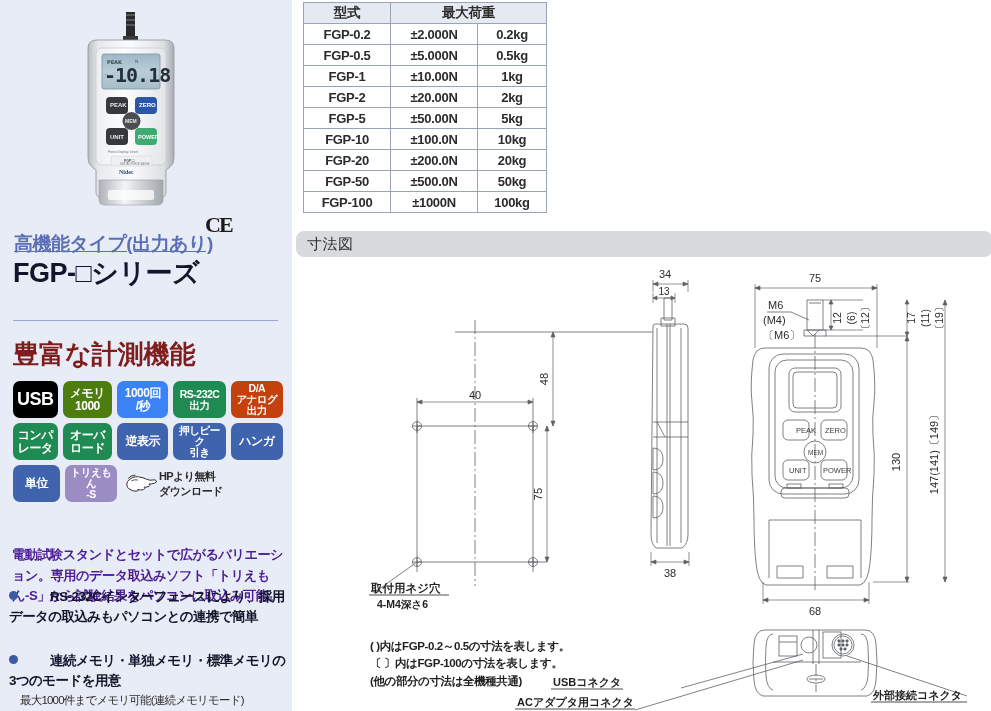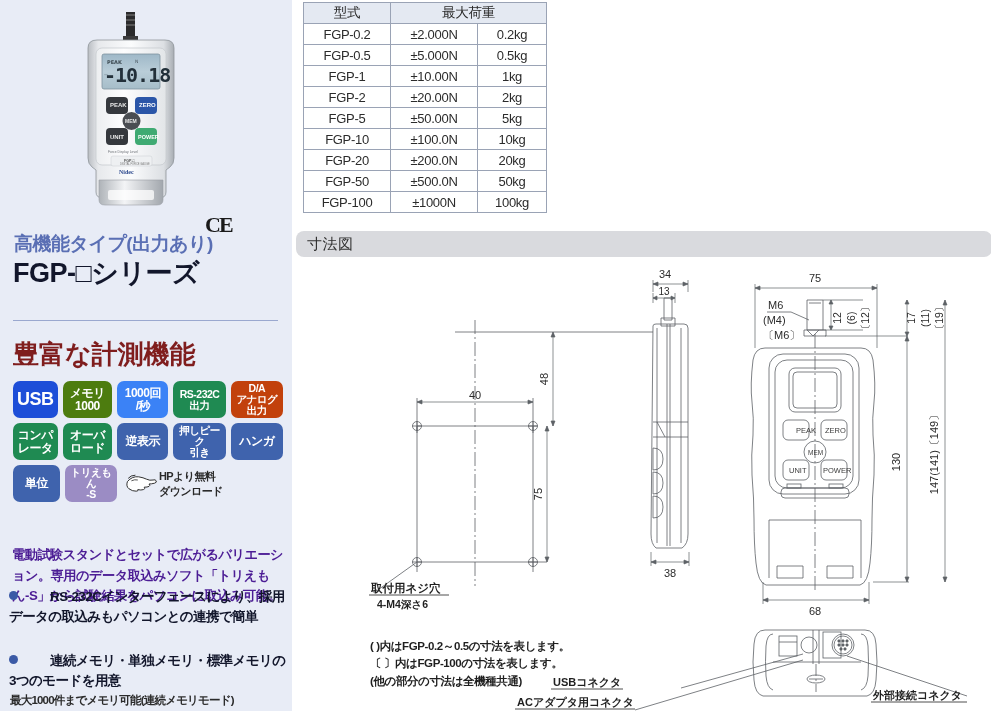--- a/index.html
+++ b/index.html
@@ -26,21 +26,21 @@
   .ce-mark{
     position:absolute;left:205px;top:212px;
     font-family:Liberation Serif, serif;
     font-weight:bold;font-size:22px;color:#1a1a1a;
     letter-spacing:-2px;
   }
 
   .sub-title{
     position:absolute;left:14px;top:231px;
     font-size:19px;font-weight:bold;color:#5a6fb4;
-    letter-spacing:-0.5px;white-space:nowrap;
+    letter-spacing:-0.5px;white-space:nowrap;text-decoration:underline;
   }
   .series-title{
     position:absolute;left:13px;top:255px;
     font-size:27px;font-weight:bold;color:#12162b;
     letter-spacing:-0.5px;white-space:nowrap;
   }
   .divider{
     position:absolute;left:13px;top:320px;width:265px;height:1px;
     background:#9aa8cf;
   }
@@ -90,35 +90,35 @@
     font-weight:bold;letter-spacing:-0.6px;
   }
   #bullet1{top:587px;}
   #bullet2{top:651px;}
   .bullet-dot{
     display:inline-block;width:9px;height:9px;border-radius:50%;
     background:#3b5aa6;margin-right:2px;vertical-align:1px;
   }
   .bullet-text{display:inline;margin-left:30px;}
   .bullet-sub{
-    display:block;margin-left:1px;margin-top:2px;
-    font-size:11.5px;font-weight:bold;color:#2b2b2b;letter-spacing:-0.8px;
+    display:block;margin-left:11px;margin-top:2px;
+    font-size:11.5px;font-weight:normal;color:#2b2b2b;letter-spacing:-0.8px;
   }
 
   
   .spec-table{
     position:absolute;left:303px;top:2px;
     border-collapse:collapse;
     font-size:13px;
   }
   .spec-table th,.spec-table td{
     border:1px solid #9aa3b5;
     text-align:center;
     color:#2b2b2b;
-    font-weight:normal;
+    font-weight:bold;
     height:20px;
     padding:0 4px;
     letter-spacing:-0.3px;
   }
   .spec-table th{
     background:#e4e9f2;
     font-size:13.5px;
   }
   .spec-table td.c0{width:78px;}
   .spec-table td.c1{width:78px;margin-left:36px;}
@@ -217,21 +217,21 @@
       <div class="ce-mark">CE</div>
     </div>
 
     <div class="sub-title">高機能タイプ(出力あり)</div>
     <div class="series-title">FGP-□シリーズ</div>
     <div class="divider"></div>
     <div class="features-heading">豊富な計測機能</div>
 
     <div class="badge-rows" id="badge-rows">
         <div class="badge-row">
-          <div class="badge w1" style="background: #1d4ed8;">
+          <div class="badge w1" style="background: #000000;">
             <span class="b1">USB</span>
           </div>
           <div class="badge w2" style="background: #4d7c0f;">
             <span class="b2">メモリ<br>1000</span>
           </div>
           <div class="badge w3" style="background: #3b82f6;">
             <span class="b2">1000回<br>/秒</span>
           </div>
           <div class="badge w4" style="background: rgb(31, 138, 82);">
             <span class="b3">RS-232C<br>出力</span>

